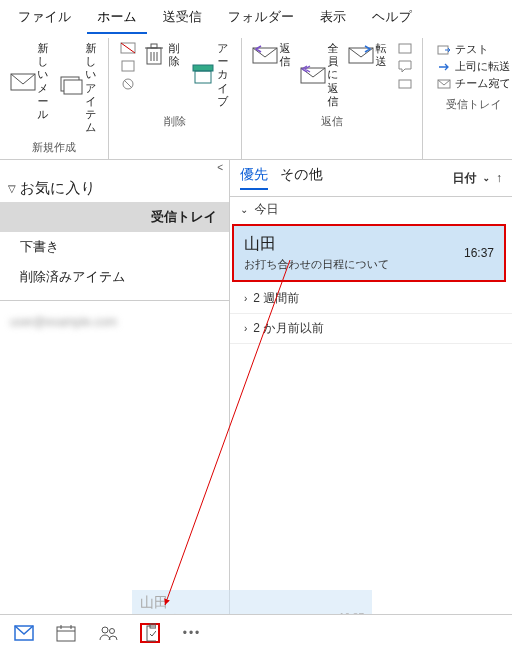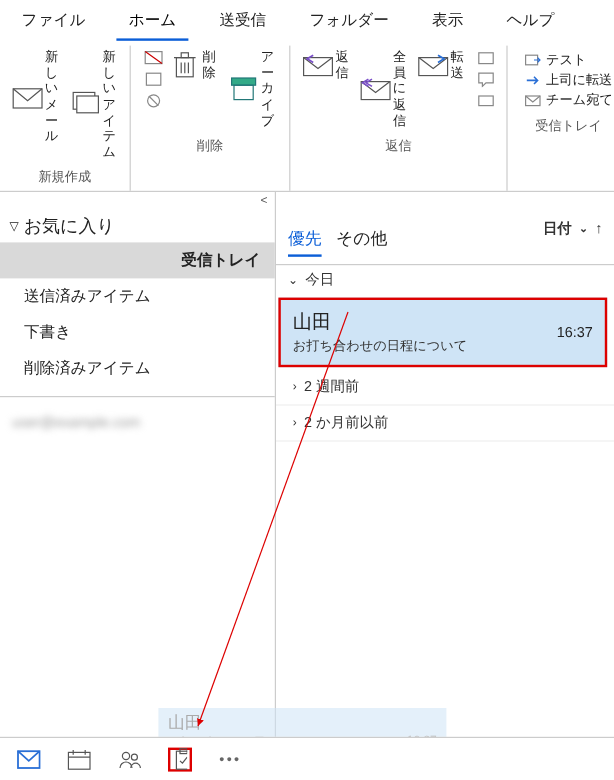--- a/index.html
+++ b/index.html
@@ -1,19 +1,19 @@
 <!DOCTYPE html>
 <html><head>
 <meta charset="utf-8">
 <style>
   * { box-sizing: border-box; margin: 0; padding: 0; font-family: "Yu Gothic UI", "Meiryo", sans-serif; }
   body { width: 512px; height: 650px; background: #fff; overflow: hidden; position: relative; font-size: 12px; color: #222; }
 
   
-  .tabs { display: flex; gap: 16px; padding: 4px 8px 0; font-size: 13px; }
+  .tabs { display: flex; gap: 6px; padding: 4px 8px 0; font-size: 13px; }
   .tab { padding: 4px 10px 6px; cursor: pointer; }
   .tab.active { border-bottom: 2px solid #0b5ed7; color: #000; font-weight: 500; }
 
   
   .ribbon { display: flex; border-bottom: 1px solid #ccc; padding: 4px 0 0; }
   .group { display: flex; flex-direction: column; align-items: center; border-right: 1px solid #ccc; padding: 2px 8px 4px; }
   .group-buttons { display: flex; align-items: flex-start; gap: 4px; }
   .big-btn { display: flex; flex-direction: row; align-items: center; width: 44px; padding: 2px; cursor: pointer; font-size: 11px; text-align: center; line-height: 1.2; }
   .big-btn .ic { width: 28px; height: 24px; margin-bottom: 2px; display: flex; align-items: center; justify-content: center; }
   .mini-col { display: flex; flex-direction: column; gap: 2px; margin-left: 2px; }
@@ -29,21 +29,21 @@
   .collapse { text-align: right; padding: 2px 6px; color: #555; font-size: 10px; cursor:pointer; }
   .fav-header { display:flex; align-items:center; gap:4px; padding: 4px 8px; font-size: 15px; color:#222; }
   .fav-header .tri { font-size:10px; }
   .nav-item { padding: 6px 12px 6px 20px; cursor:pointer; font-size:13px; }
   .nav-item.sel { background:#d9d9d9; font-weight:700;text-align:right; }
   .acct-sep { border-top:1px solid #ccc; margin:8px 0; }
   .acct { padding: 6px 10px; color:#999; filter: blur(3px); }
 
   .list { flex:1; position:relative; }
   .list-top { display:flex; align-items:center; justify-content:space-between; padding:6px 10px; border-bottom:1px solid #ccc; }
-  .list-tabs { display:flex; gap:12px; font-size:14px;margin-top:24px; }
+  .list-tabs { display:flex; gap:12px; font-size:14px; }
   .list-tab { padding-bottom:4px; cursor:pointer; }
   .list-tab.active { border-bottom:2px solid #0b5ed7; color:#0b5ed7; }
   .list-sort { font-size:12px; color:#333; display:flex; gap:6px; align-items:center;font-weight:bold; }
 
   .date-row { display:flex; align-items:center; gap:6px; padding:4px 10px; font-size:12px; color:#333; cursor:pointer; }
   .date-row .chev { font-size:10px; }
 
   .msg { border:2px solid #d00; background:#cfe4f6; margin:2px 6px 2px 2px; padding:8px 10px; display:flex; flex-direction:column; gap:2px; position:relative; cursor:pointer; }
   .msg .from { font-size:16px; }
   .msg .subj { font-size:11px; color:#333; }
@@ -237,21 +237,20 @@
 </div>
 
 <div class="main">
   <div class="nav">
     <div class="collapse">&lt;</div>
     <div class="fav-header">
       <span class="tri">▽</span>
       <span>お気に入り</span>
     </div>
     <div class="nav-item sel">受信トレイ</div>
-    <div class="nav-item">送信済みアイテム</div>
     <div class="nav-item">下書き</div>
     <div class="nav-item">削除済みアイテム</div>
     <div class="acct-sep"></div>
     <div class="acct">user@example.com</div>
   </div>
 
   <div class="list">
     <div class="list-top">
       <div class="list-tabs">
         <div class="list-tab active">優先</div>

